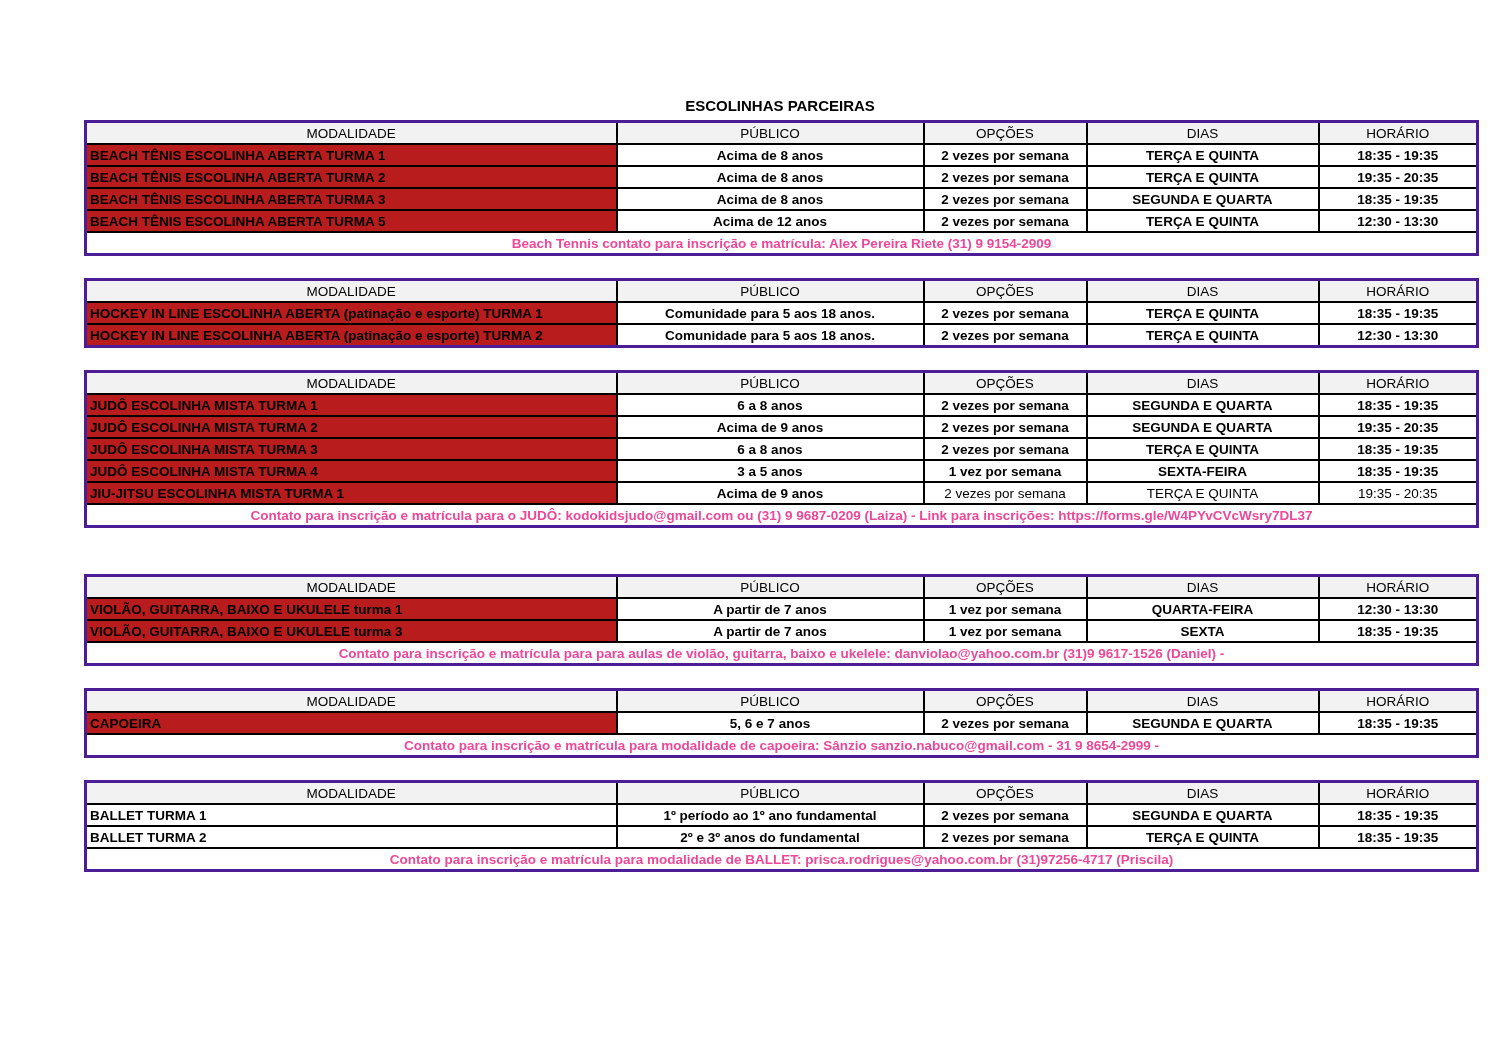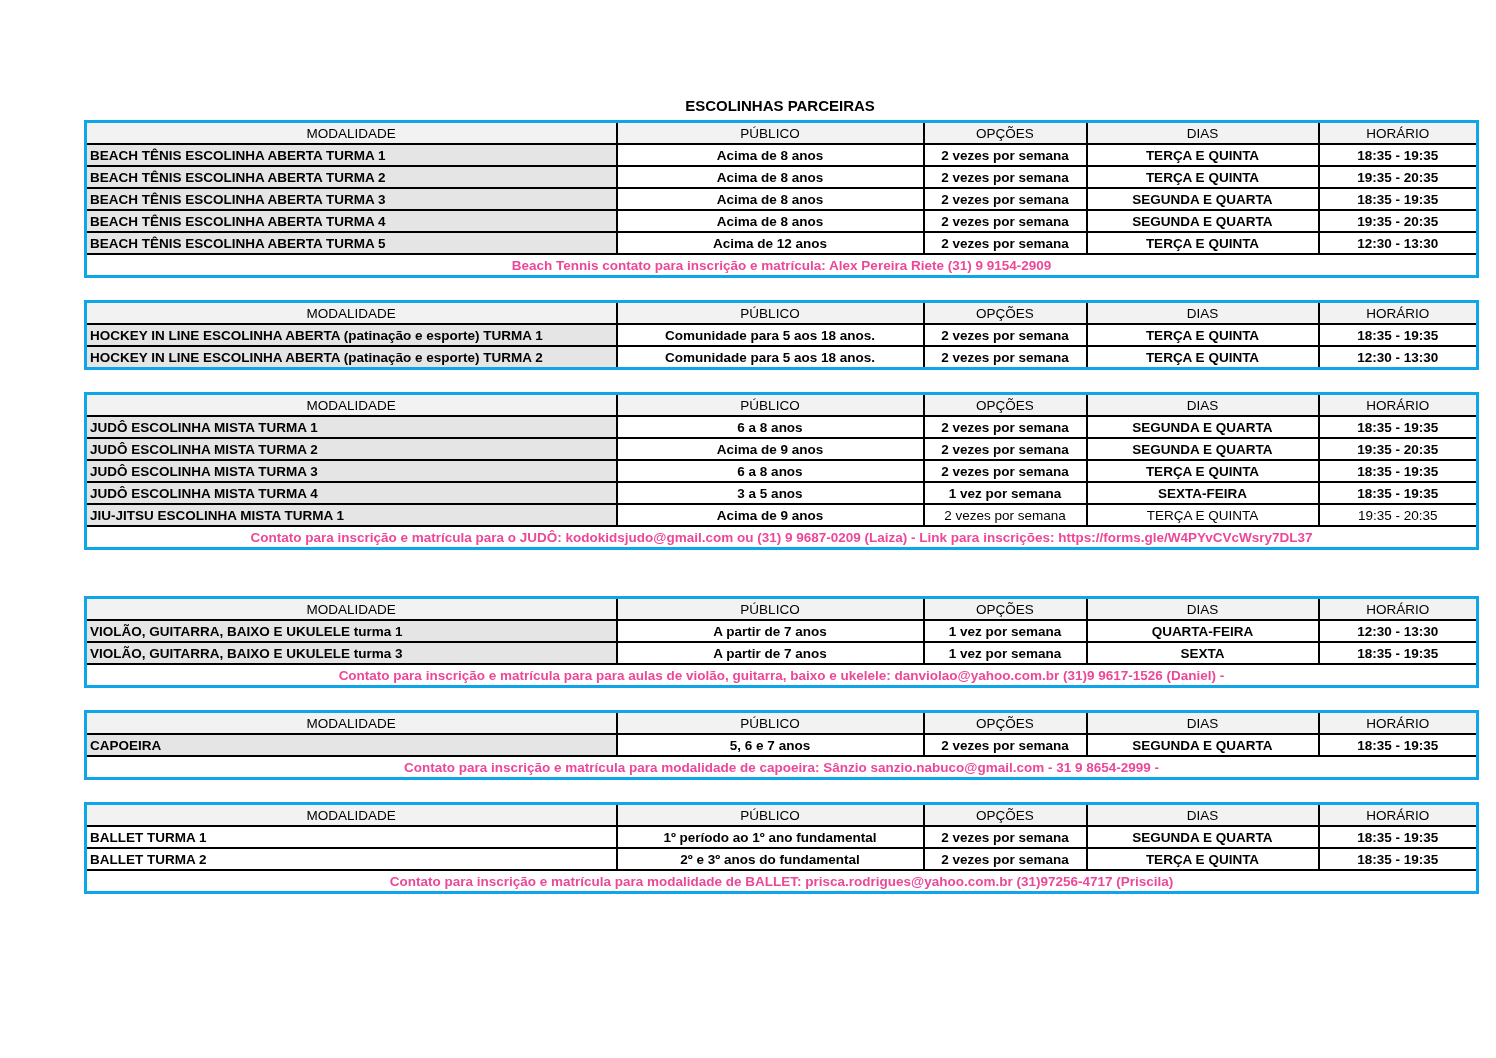--- a/index.html
+++ b/index.html
@@ -2,31 +2,31 @@
 <html><head>
 <meta charset="utf-8">
 <style>
   html,body{margin:0;padding:0;background:#ffffff;}
   body{width:1496px;height:1058px;font-family:"Liberation Sans",sans-serif;color:#000;}
   .sheet{position:relative;width:1496px;height:1044px;background:#fff;overflow:hidden;padding-left:16px;}
   .title{padding-top:97px;margin-left:68px;width:1392px;text-align:center;
          font-size:15px;font-weight:bold;letter-spacing:0px;}
   #tables{margin-left:68px;width:1392px;}
   table.grid{border-collapse:collapse;table-layout:fixed;width:1392px;
-             border:3px solid #0ea5e9;margin-top:22px;}
+             border:3px solid #4c1d95;margin-top:22px;}
   #tables table.grid:nth-of-type(1){margin-top:6px;}
   #tables table.grid:nth-of-type(4){margin-top:46px;}
   col.c1{width:531px;} col.c2{width:307px;} col.c3{width:163px;}
   col.c4{width:232px;} col.c5{width:159px;}
   th,td{border:2px solid #000;height:20px;padding:0 3px;font-size:13.5px;
         text-align:center;vertical-align:middle;overflow:hidden;white-space:nowrap;}
   th{background:#F2F2F2;font-weight:normal;font-size:13.5px;}
   td{font-weight:bold;}
   td.mod{text-align:left;}
-  td.hl{background:#e5e5e5;}
+  td.hl{background:#b91c1c;}
   td.rg{font-weight:normal;}
   td.contact{color:#ec4899;font-weight:bold;text-align:center;background:#fff;}
 </style>
 </head>
 <body>
 
 <div class="sheet">
   <div class="title">ESCOLINHAS PARCEIRAS</div>
   <div id="tables">
       <table class="grid">
@@ -60,27 +60,20 @@
             <td class="hor">19:35 - 20:35</td>
           </tr>
           <tr>
             <td class="mod hl">BEACH TÊNIS ESCOLINHA ABERTA TURMA 3</td>
             <td class="pub">Acima de 8 anos</td>
             <td class="opc">2 vezes por semana</td>
             <td class="dia">SEGUNDA E QUARTA</td>
             <td class="hor">18:35 - 19:35</td>
           </tr>
           <tr>
-            <td class="mod hl">BEACH TÊNIS ESCOLINHA ABERTA TURMA 4</td>
-            <td class="pub">Acima de 8 anos</td>
-            <td class="opc">2 vezes por semana</td>
-            <td class="dia">SEGUNDA E QUARTA</td>
-            <td class="hor">19:35 - 20:35</td>
-          </tr>
-          <tr>
             <td class="mod hl">BEACH TÊNIS ESCOLINHA ABERTA TURMA 5</td>
             <td class="pub">Acima de 12 anos</td>
             <td class="opc">2 vezes por semana</td>
             <td class="dia">TERÇA E QUINTA</td>
             <td class="hor">12:30 - 13:30</td>
           </tr>
           <tr>
             <td colspan="5" class="contact">Beach Tennis contato para inscrição e matrícula: Alex Pereira Riete (31) 9 9154-2909</td>
           </tr>
         </tbody>

